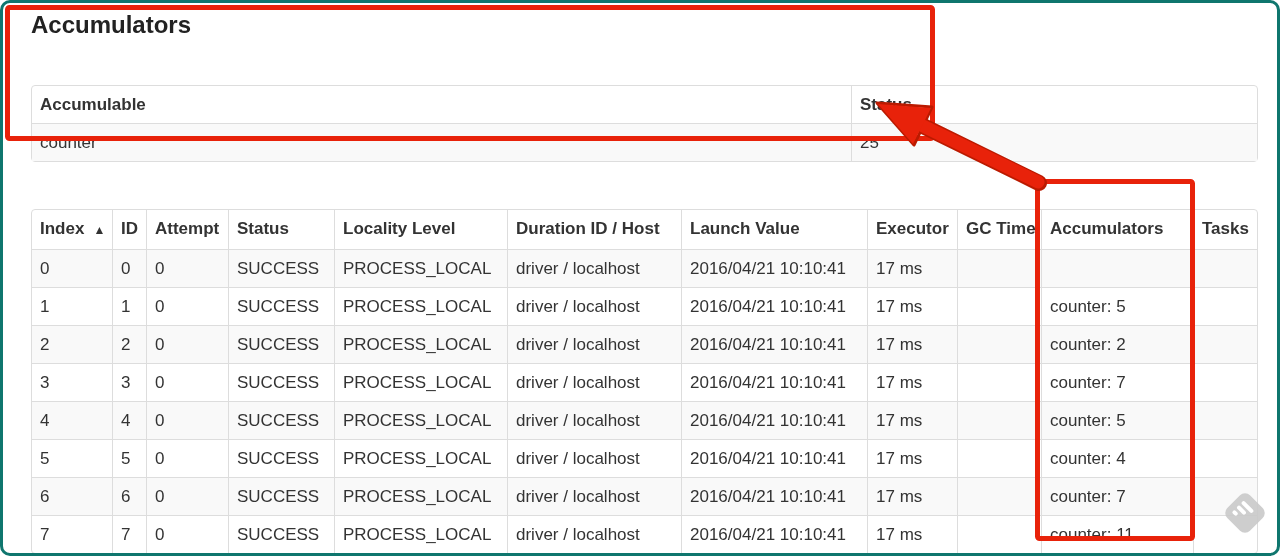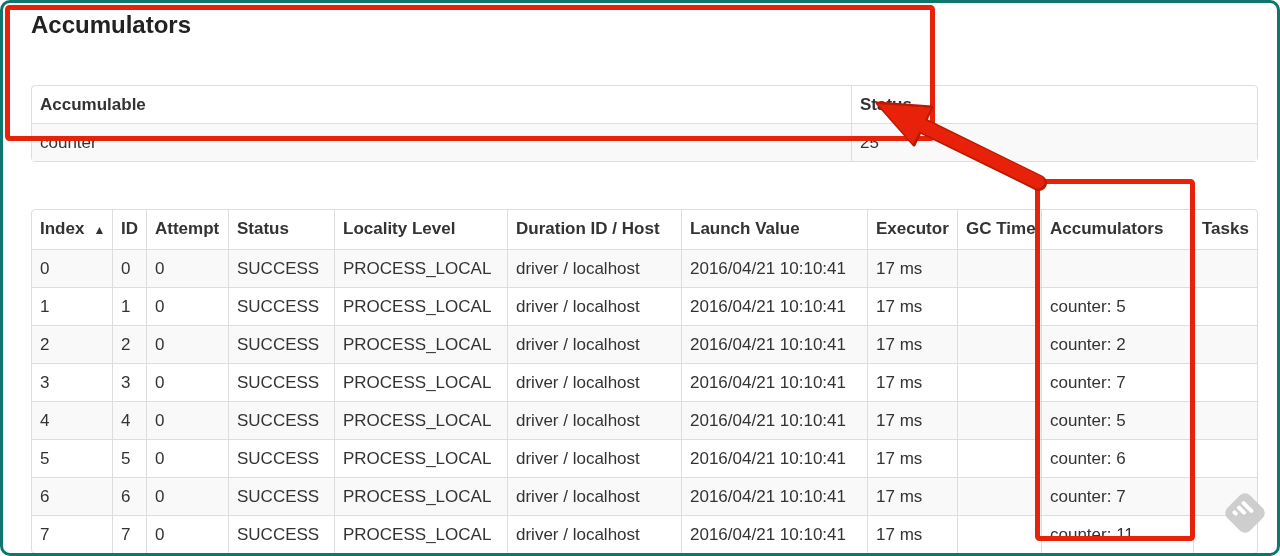--- a/index.html
+++ b/index.html
@@ -180,21 +180,21 @@
         <tr>
           <td>5</td>
           <td>5</td>
           <td>0</td>
           <td>SUCCESS</td>
           <td>PROCESS_LOCAL</td>
           <td>driver / localhost</td>
           <td>2016/04/21 10:10:41</td>
           <td>17 ms</td>
           <td></td>
-          <td>counter: 6</td>
+          <td>counter: 4</td>
           <td></td>
         </tr>
         <tr>
           <td>6</td>
           <td>6</td>
           <td>0</td>
           <td>SUCCESS</td>
           <td>PROCESS_LOCAL</td>
           <td>driver / localhost</td>
           <td>2016/04/21 10:10:41</td>

